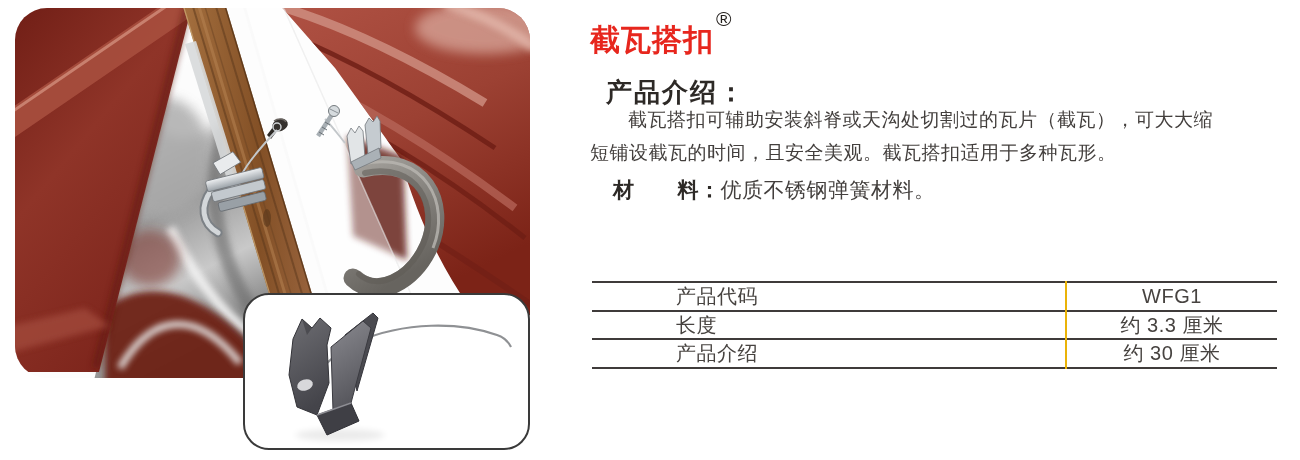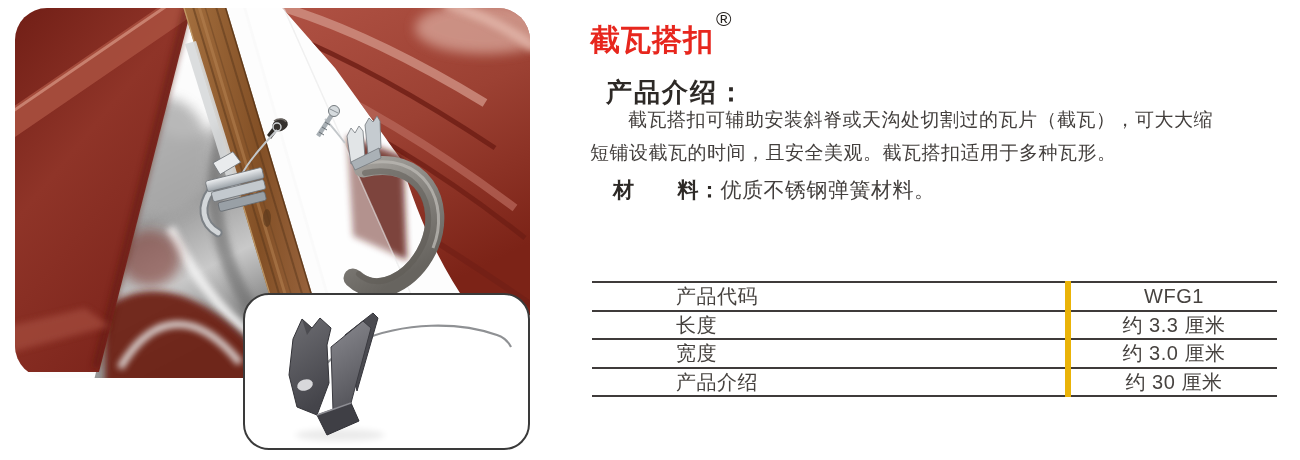--- a/index.html
+++ b/index.html
@@ -55,21 +55,21 @@
 
   
   table.spec-table{
     position:absolute;left:592px;top:281px;width:685px;
     border-collapse:collapse;table-layout:fixed;
     font-size:20px;color:#474340;
     border-bottom:2px solid #3f3b3a;
   }
   table.spec-table tr{border-top:2px solid #3f3b3a;}
   table.spec-table td{height:26.5px;padding:0;line-height:26.5px;letter-spacing:0.5px;}
-  table.spec-table td.c1{width:389px;padding-left:84px;border-right:6px solid #eab308;}
+  table.spec-table td.c1{width:389px;padding-left:84px;border-right:2px solid #eab308;}
   table.spec-table td.c2{text-align:center;margin-top:28px;}
 </style>
 </head>
 <body>
 
 <div class="page">
 
   <figure class="photo">
     <svg viewBox="0 0 515 370" xmlns="http://www.w3.org/2000/svg">
       <defs>
@@ -266,24 +266,20 @@
       <tbody>
         <tr>
           <td class="c1">产品代码</td>
           <td class="c2">WFG1</td>
         </tr>
         <tr>
           <td class="c1">长度</td>
           <td class="c2">约 3.3 厘米</td>
         </tr>
         <tr>
-          <td class="c1">宽度</td>
-          <td class="c2">约 3.0 厘米</td>
-        </tr>
-        <tr>
           <td class="c1">产品介绍</td>
           <td class="c2">约 30 厘米</td>
         </tr>
       </tbody>
     </table>
 
   </div>
 </div>
 
 </body></html>

